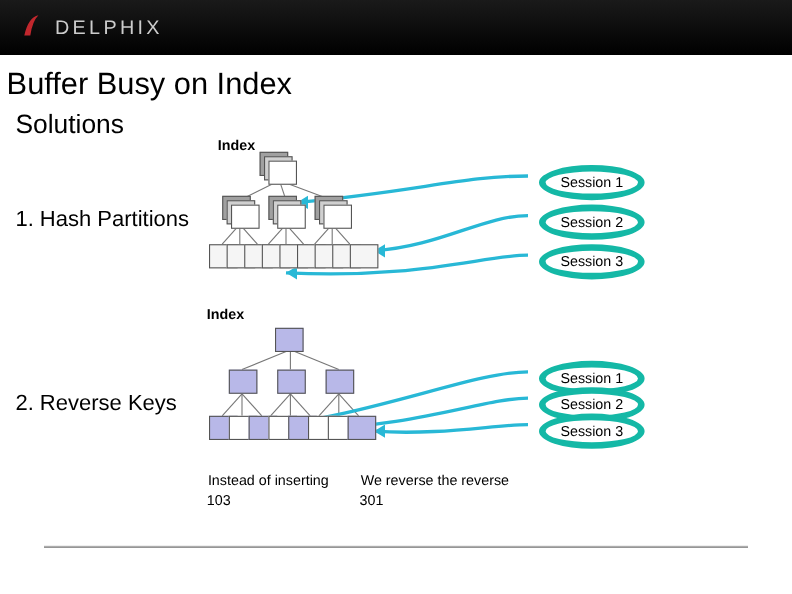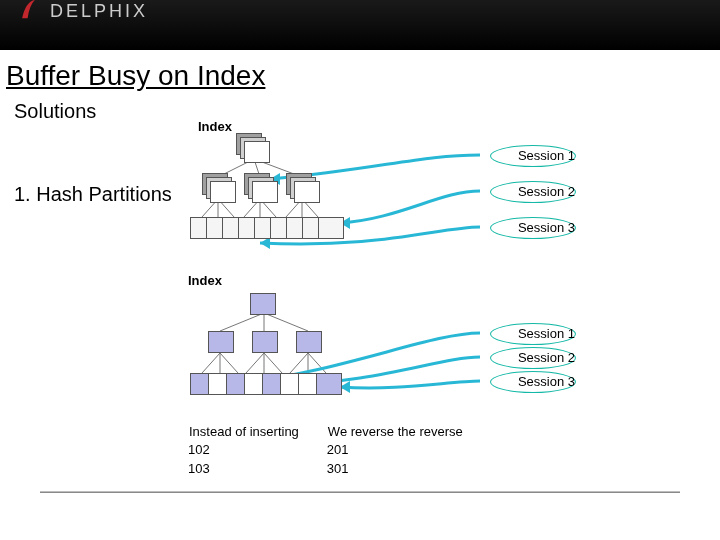--- a/index.html
+++ b/index.html
@@ -9,21 +9,21 @@
     height: 540px;
     font-family: Arial, Helvetica, sans-serif;
     background: #fff;
     color: #000;
     overflow: hidden;
   }
   .header {
     height: 50px;
     background: linear-gradient(#1a1a1a, #000);
     display: flex;
-    align-items: flex-start;
+    align-items: center;
     padding-left: 20px;
     box-sizing: border-box;
   }
   .logo {
     display: flex;
     align-items: center;
     color: #ccc;
     font-size: 18px;
     letter-spacing: 3px;
     font-weight: 300;
@@ -31,24 +31,23 @@
   .logo-swoosh {
     width: 28px;
     height: 22px;
     margin-right: 2px;
     position: relative;
     top: -2px;
   }
   .title {
     font-size: 28px;
     margin: 10px 0 8px 6px;
-    text-decoration: underline;
   }
   .subtitle {
-    font-size: 20px;
+    font-size: 24px;
     margin: 0 0 0 14px;
   }
   .solution-label {
     font-size: 20px;
     margin-left: 14px;
     text-align: center;
   }
   .stage {
     position: relative;
     width: 720px;
@@ -75,25 +74,25 @@
   .box.leaf-a { background: #f5f5f5; }
   .box.leaf-b { background: #b8b8e8; }
   .box.shadow1 { background: #d0d0d0; }
   .box.shadow2 { background: #a0a0a0; }
 
   
   .session {
     position: absolute;
     width: 84px;
     height: 20px;
-    border: 1px solid #14b8a6;
+    border: 6px solid #14b8a6;
     border-radius: 50%;
     font-size: 13px;
     line-height: 20px;
-    text-align: right;
+    text-align: center;
     background: #fff;
   }
 
   
   svg.lines { position: absolute; left: 0; top: 0; pointer-events: none; }
   .thinline { stroke: #777; stroke-width: 1; fill: none; }
   .cyanline { stroke: #28b8d6; stroke-width: 3; fill: none; }
   .arrowhead { fill: #28b8d6; }
 
   .tbl {
@@ -181,20 +180,21 @@
     <div class="box leaf-a" style="left:90px;  top:98px;"></div>
     <div class="box leaf-a" style="left:106px; top:98px;"></div>
     <div class="box leaf-a" style="left:122px; top:98px;"></div>
     <div class="box leaf-a" style="left:138px; top:98px;"></div>
 
     <div class="session" style="left:310px; top:26px;">Session 1</div>
     <div class="session" style="left:310px; top:62px;">Session 2</div>
     <div class="session" style="left:310px; top:98px;">Session 3</div>
   </div>
 
+  <div class="solution-label" style="position:absolute; top:228px;">2. Reverse Keys</div>
 
   <div class="diag" style="left:180px; top:150px; width:460px; height:150px;">
     <div class="idx-label" style="position:absolute; left:8px; top:0;">Index</div>
 
     <svg class="lines" width="460" height="150">
       <line class="thinline" x1="84" y1="40" x2="40" y2="58"></line>
       <line class="thinline" x1="84" y1="40" x2="84" y2="58"></line>
       <line class="thinline" x1="84" y1="40" x2="128" y2="58"></line>
       <line class="thinline" x1="40" y1="80" x2="22" y2="100"></line>
       <line class="thinline" x1="40" y1="80" x2="40" y2="100"></line>
@@ -234,24 +234,20 @@
   </div>
 
   <div class="tbl" style="position:absolute; left:188px; top:300px;">
     <table cellspacing="0">
       <tbody>
           <tr>
         <td class="thd">Instead of inserting</td>
         <td class="thd">We reverse the reverse</td>
       </tr>
       <tr>
-        <td class="cell">102</td>
-        <td class="cell">201</td>
-      </tr>
-      <tr>
         <td class="cell">103</td>
         <td class="cell">301</td>
       </tr>
     </tbody>
       </table>
   </div>
 
   <div class="footer-rule"></div>
 </div>
 

